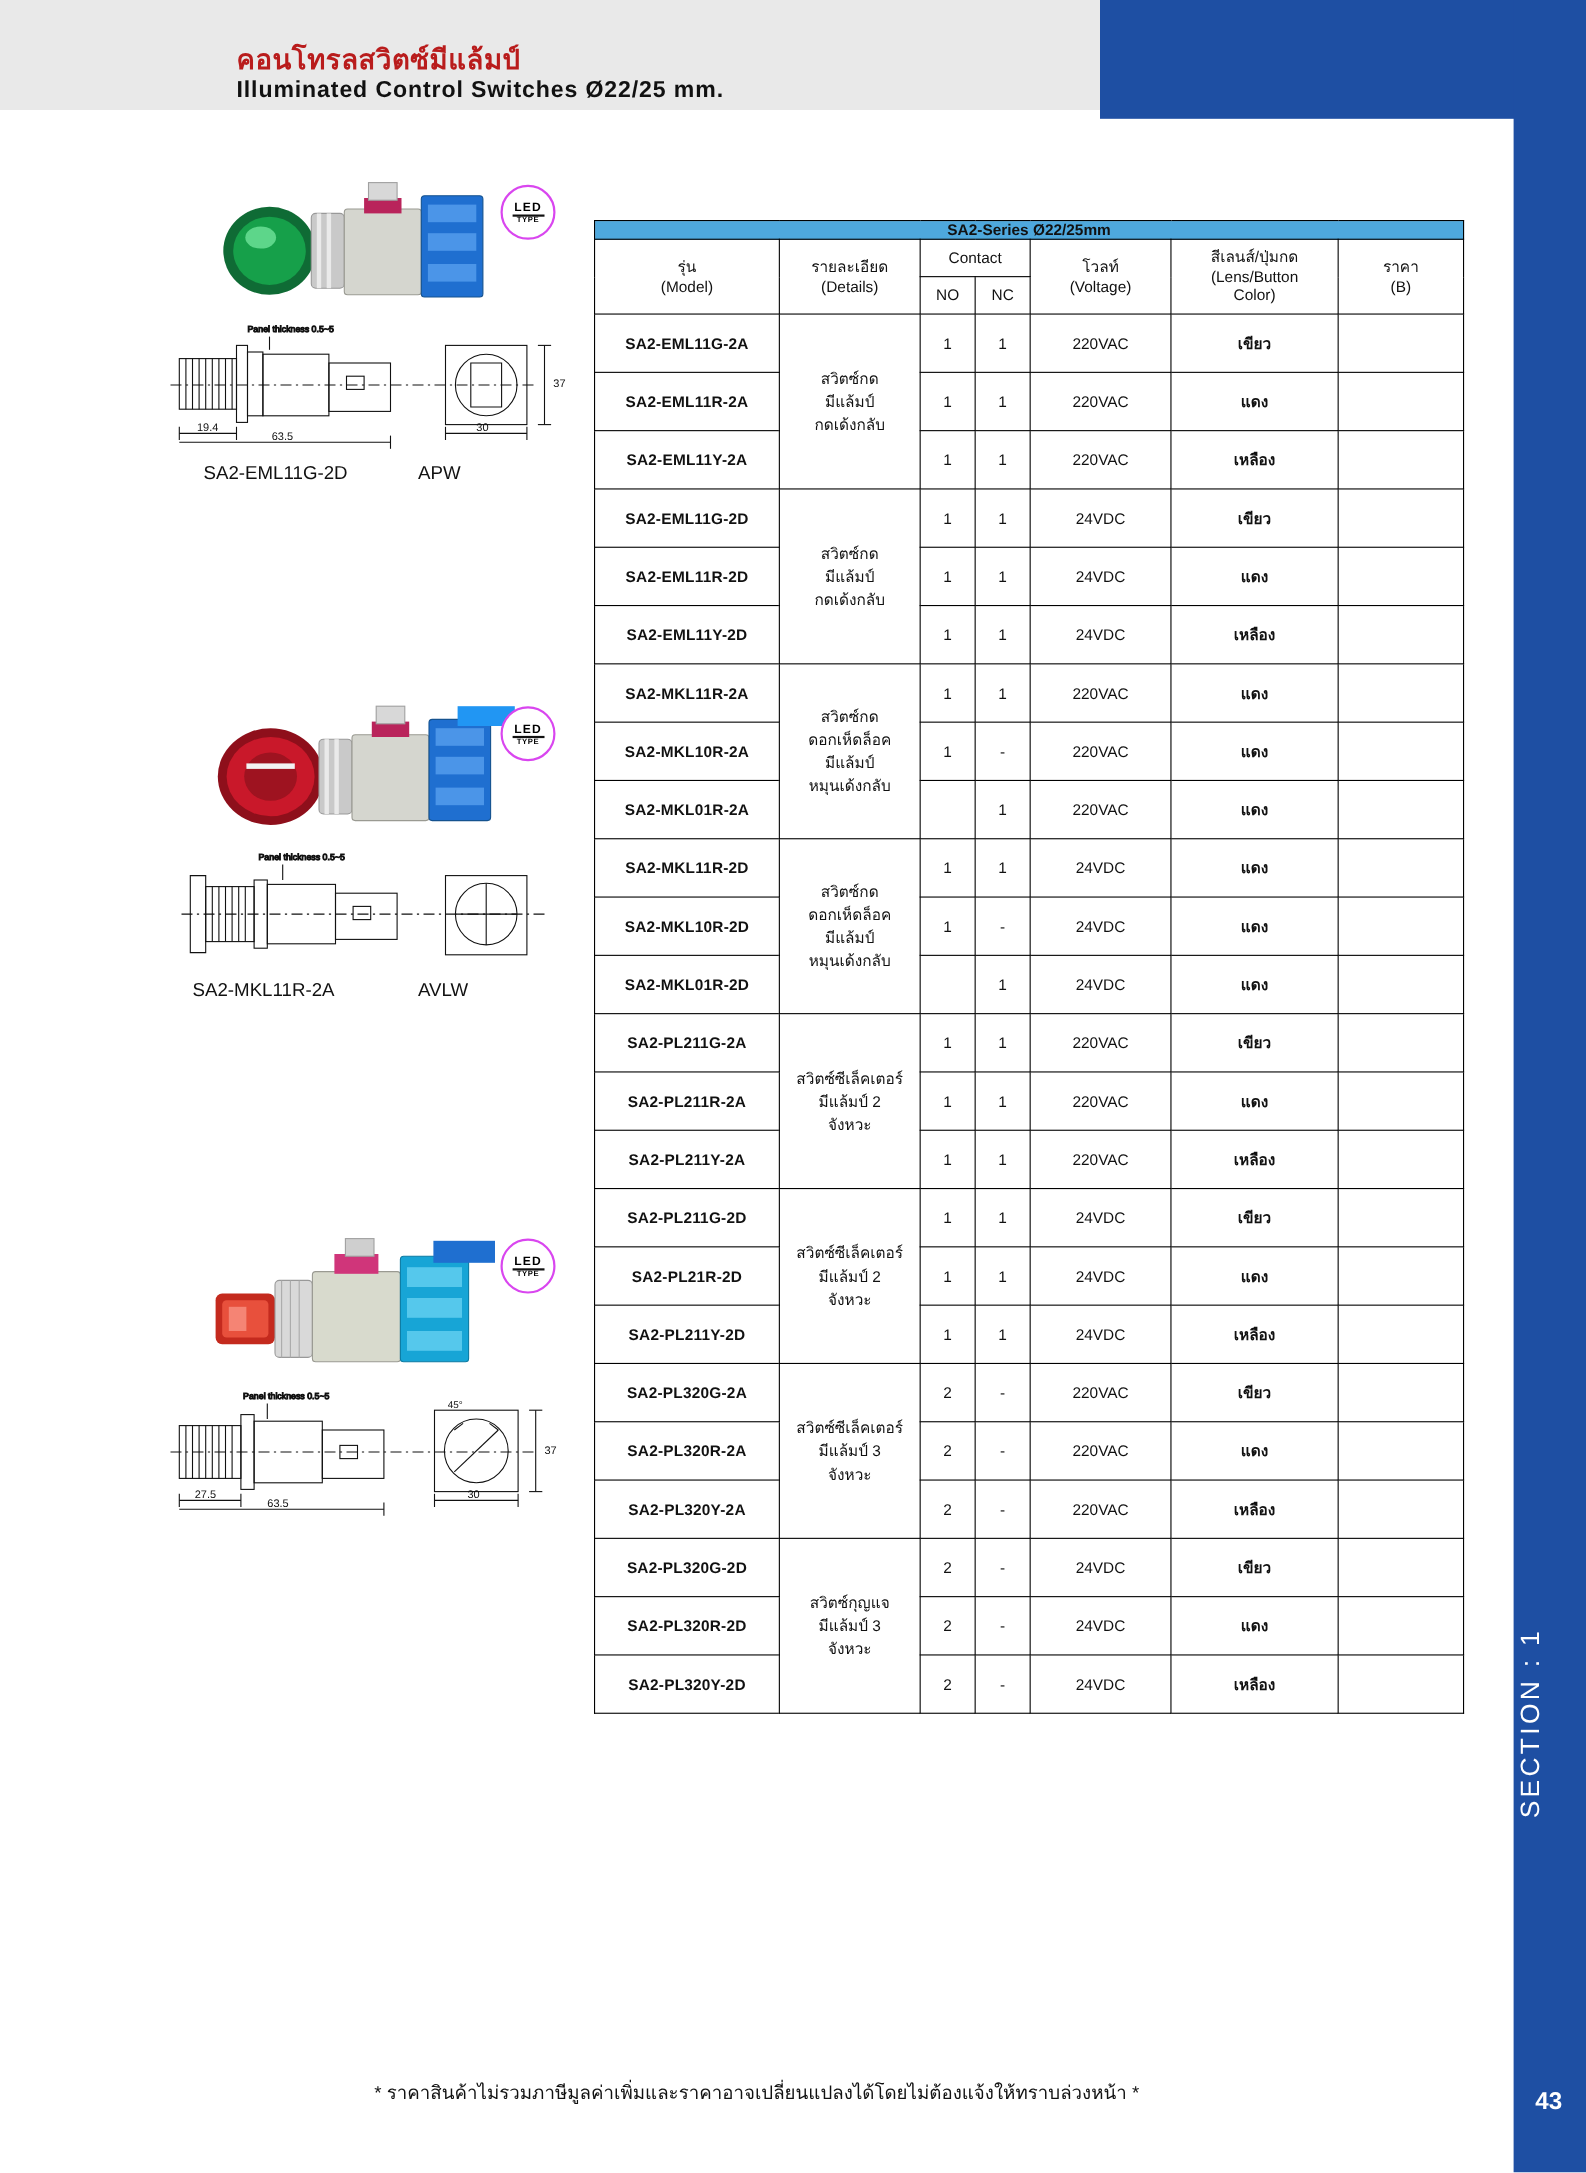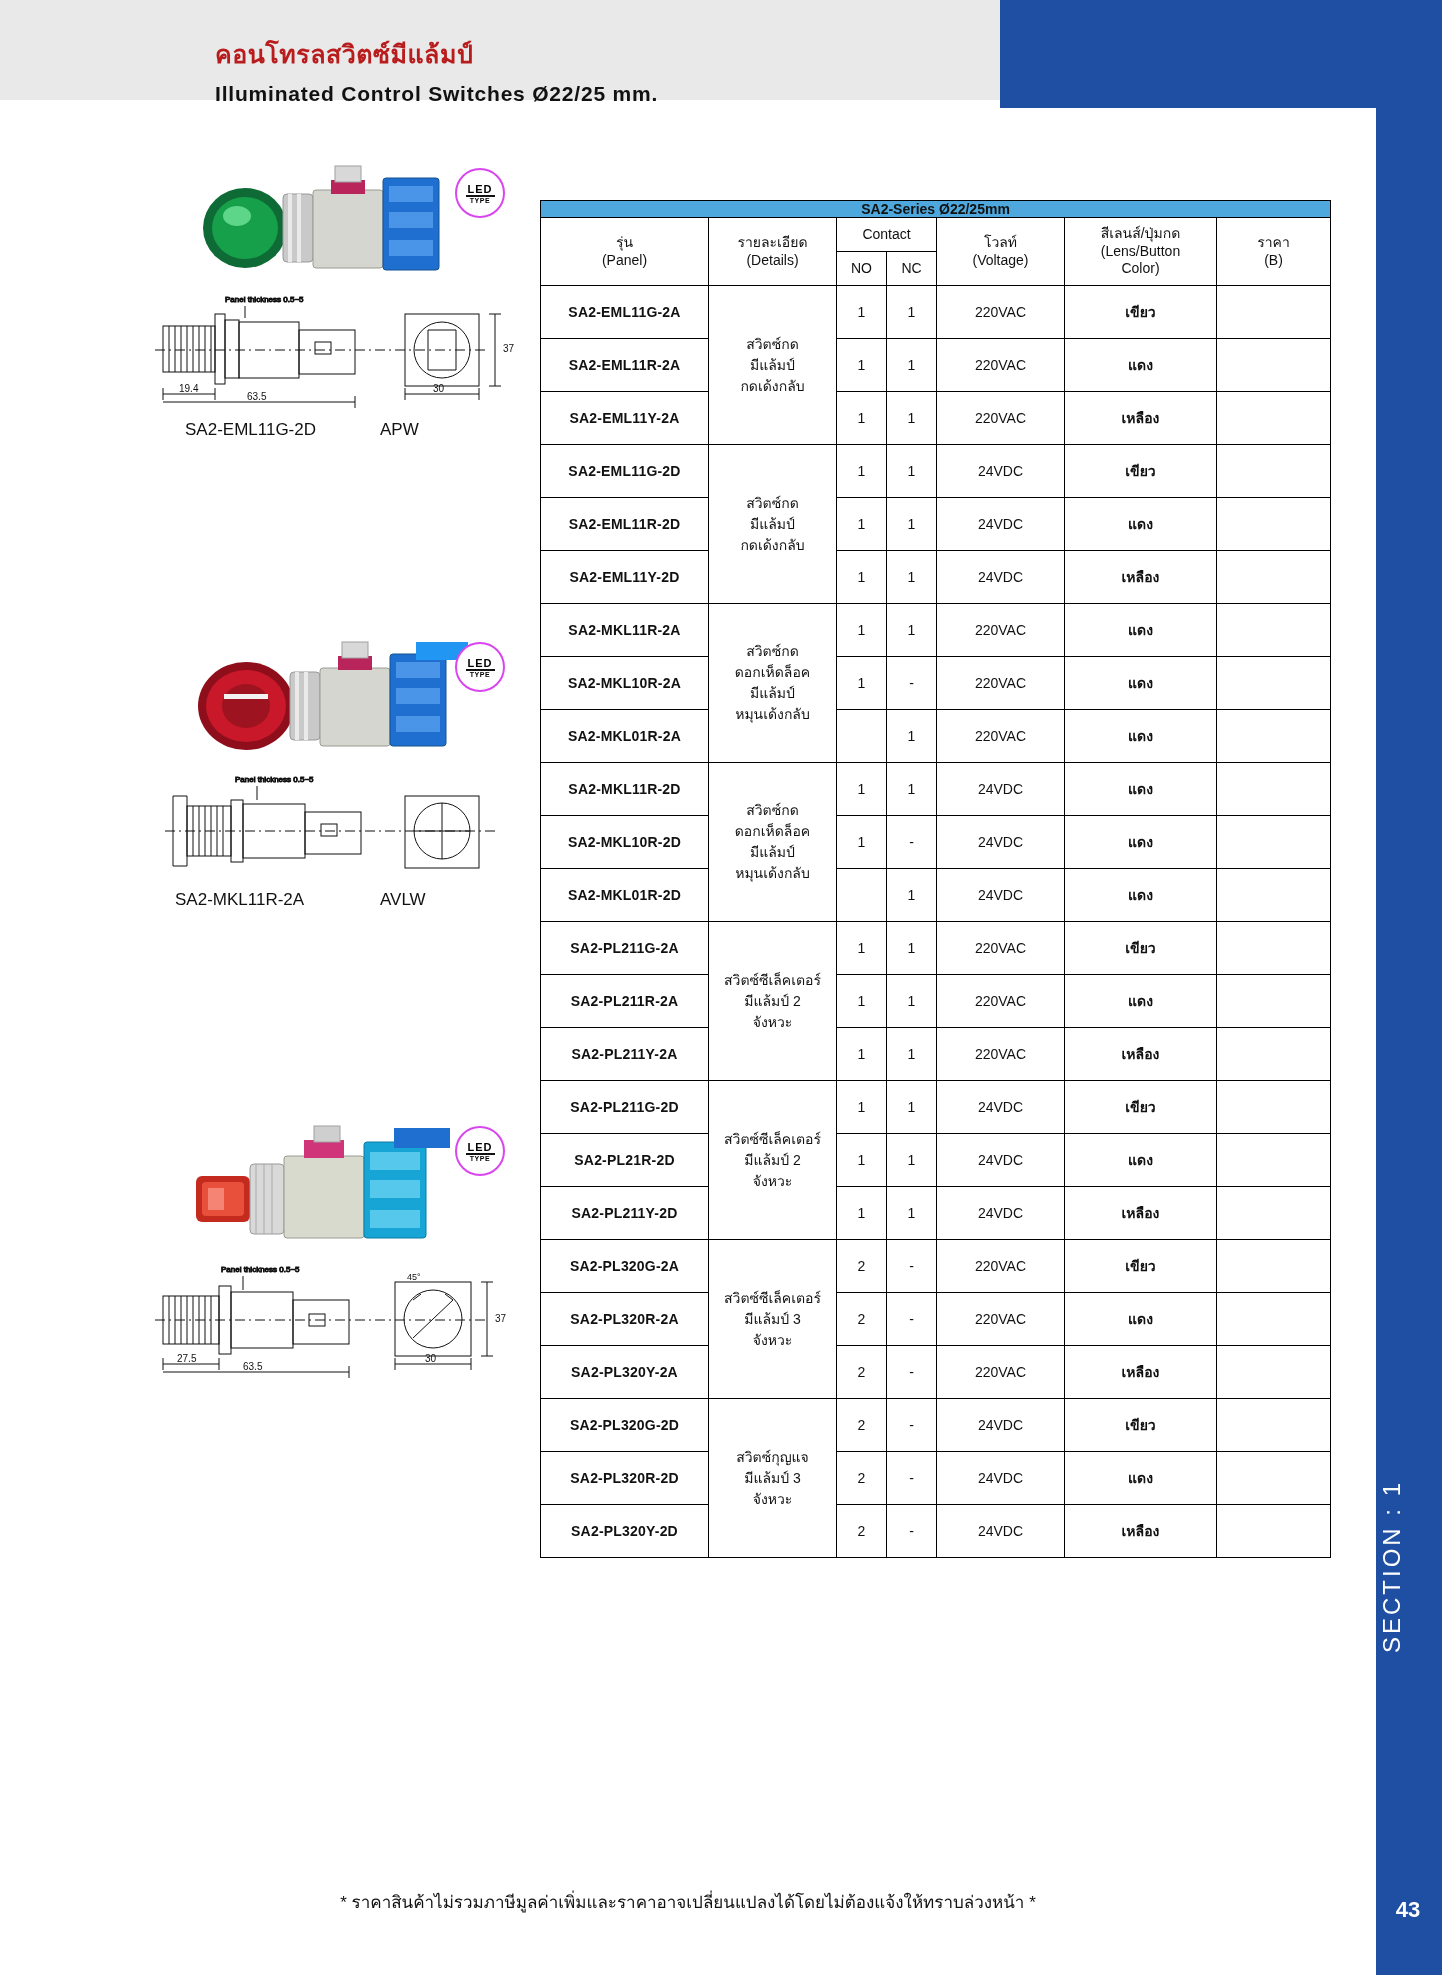--- a/index.html
+++ b/index.html
@@ -41,21 +41,20 @@
     color: #b91c1c;
     letter-spacing: 0.5px;
   }
   .header-title-en {
     position: absolute;
     left: 215px; top: 70px;
     font-size: 21px;
     font-weight: bold;
     color: #111;
     letter-spacing: 0.8px;
-    margin-top: 12px;
   }
   .header-blue {
     position: absolute;
     top: 0; right: 0;
     width: 442px; height: 108px;
     background: #1e4fa3;
   }
   .brand {
     position: absolute;
     top: 30px; left: 1100px;
@@ -449,21 +448,21 @@
         <col class="c-lens">
         <col class="c-price">
     </colgroup>
     <thead>
       <tr class="series-bar">
         <td colspan="7">SA2-Series Ø22/25mm</td>
       </tr>
       <tr>
         <th rowspan="2" class="two-line">
           <div>รุ่น</div>
-          <div>(Panel)</div>
+          <div>(Model)</div>
         </th>
         <th rowspan="2" class="two-line">
           <div>รายละเอียด</div>
           <div>(Details)</div>
         </th>
         <th colspan="2">Contact</th>
         <th rowspan="2" class="two-line">
           <div>โวลท์</div>
           <div>(Voltage)</div>
         </th>

